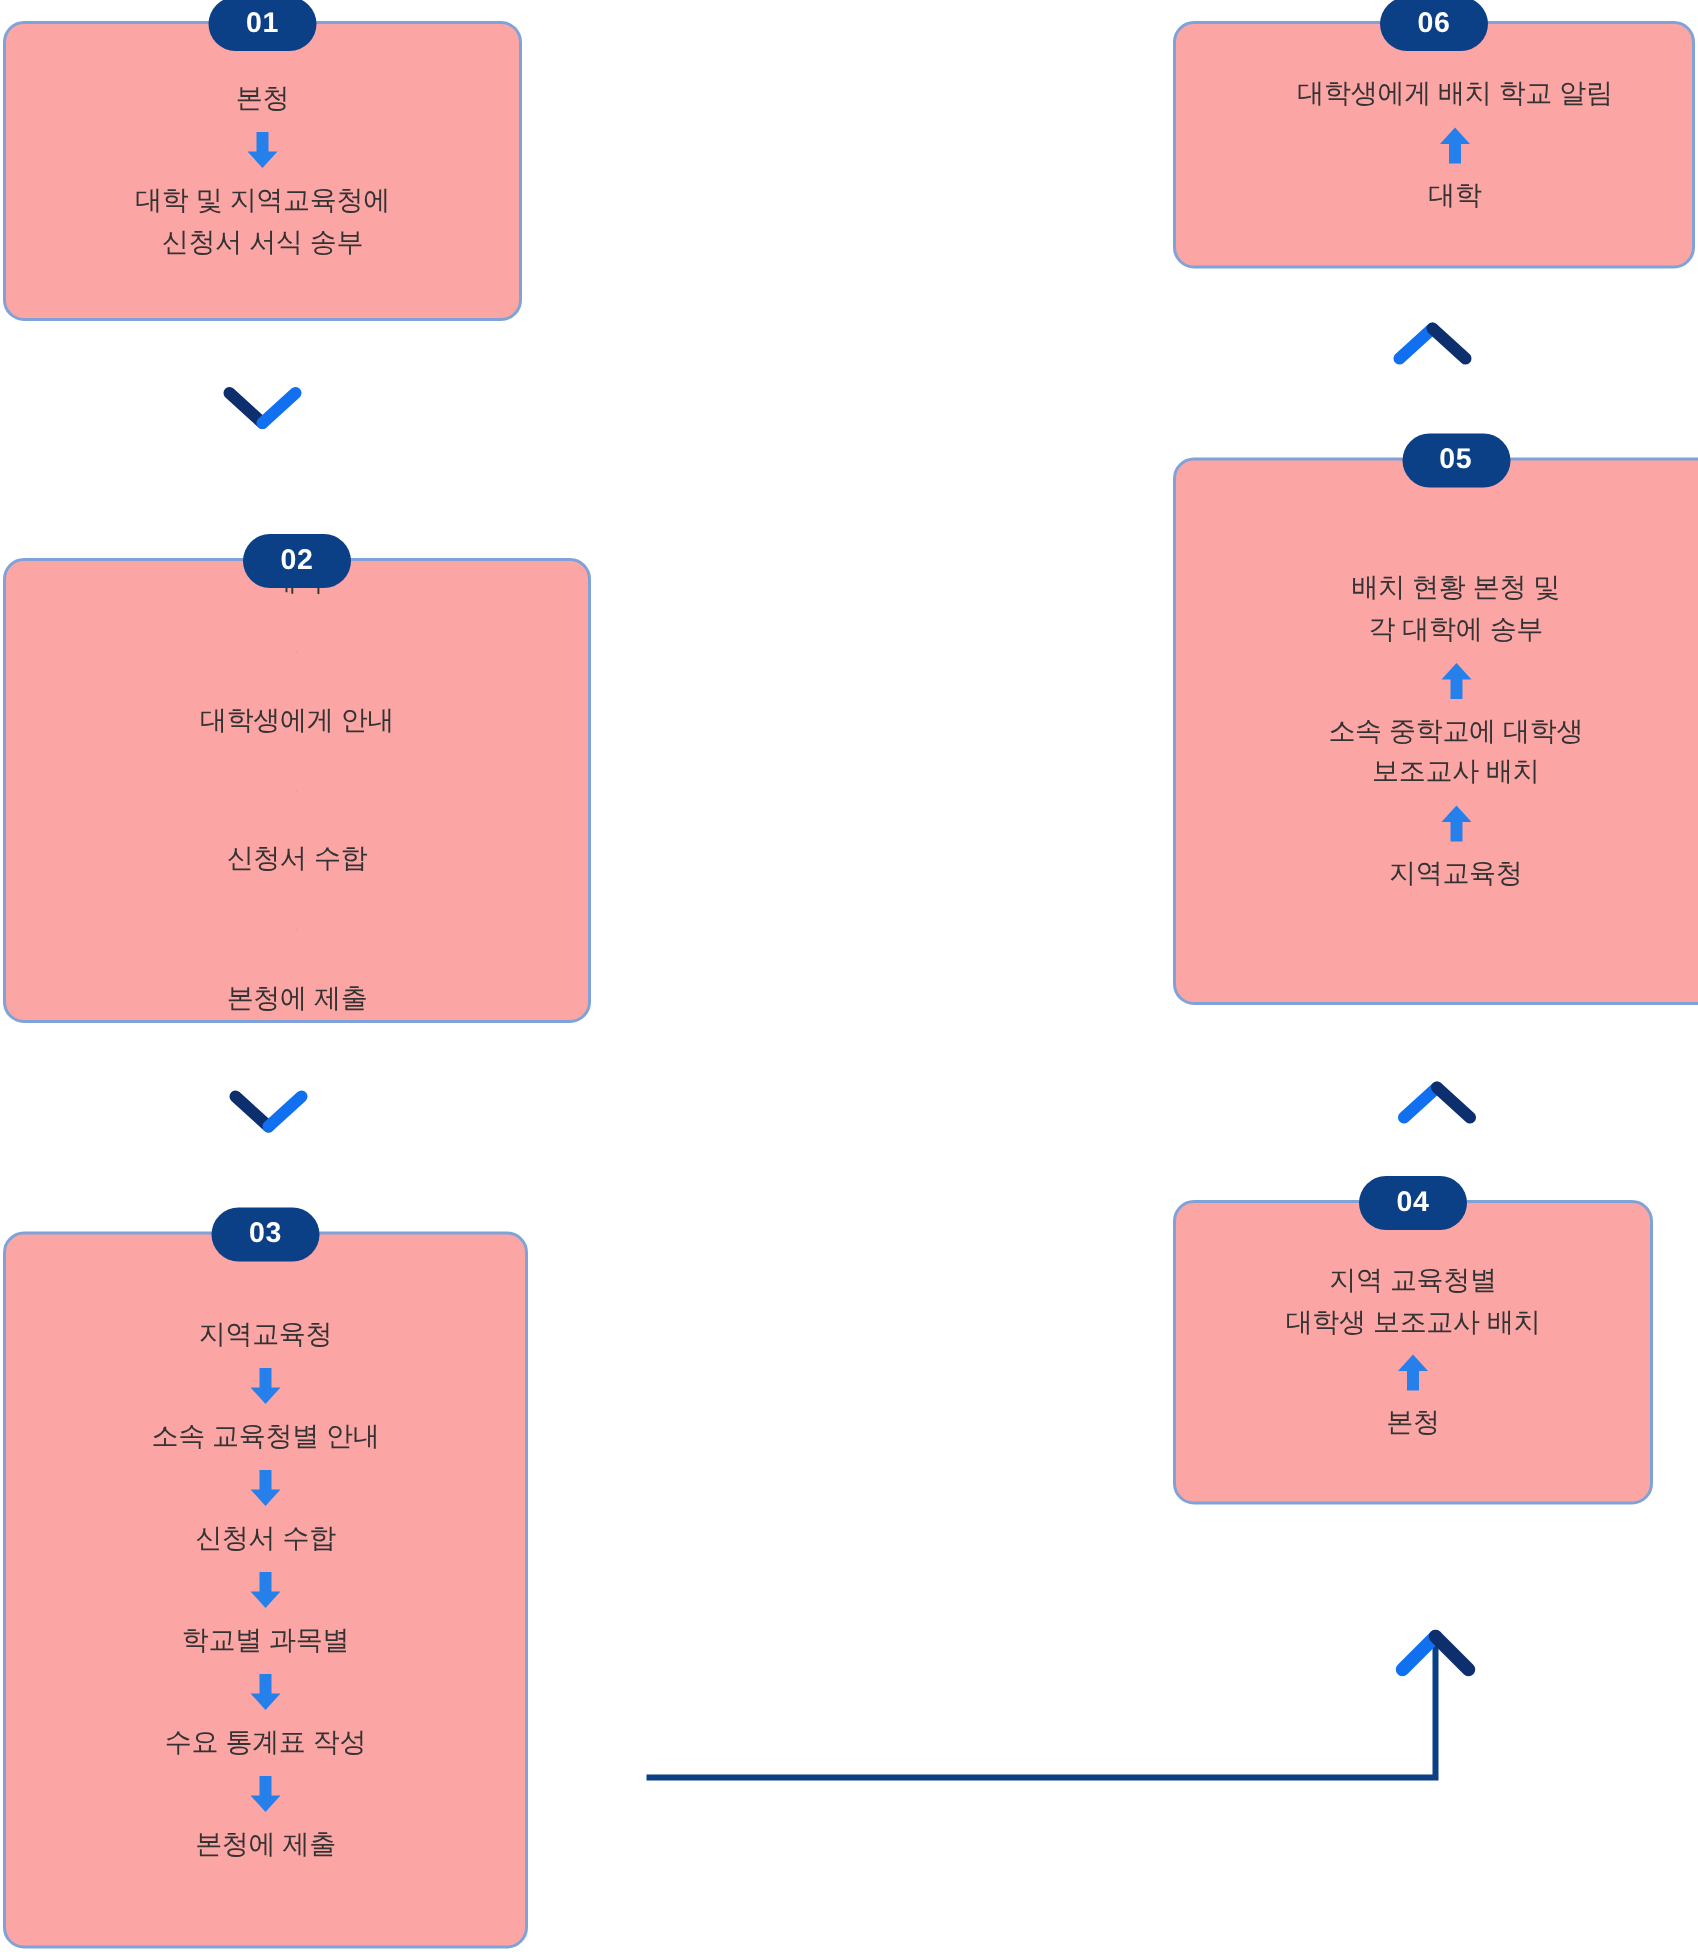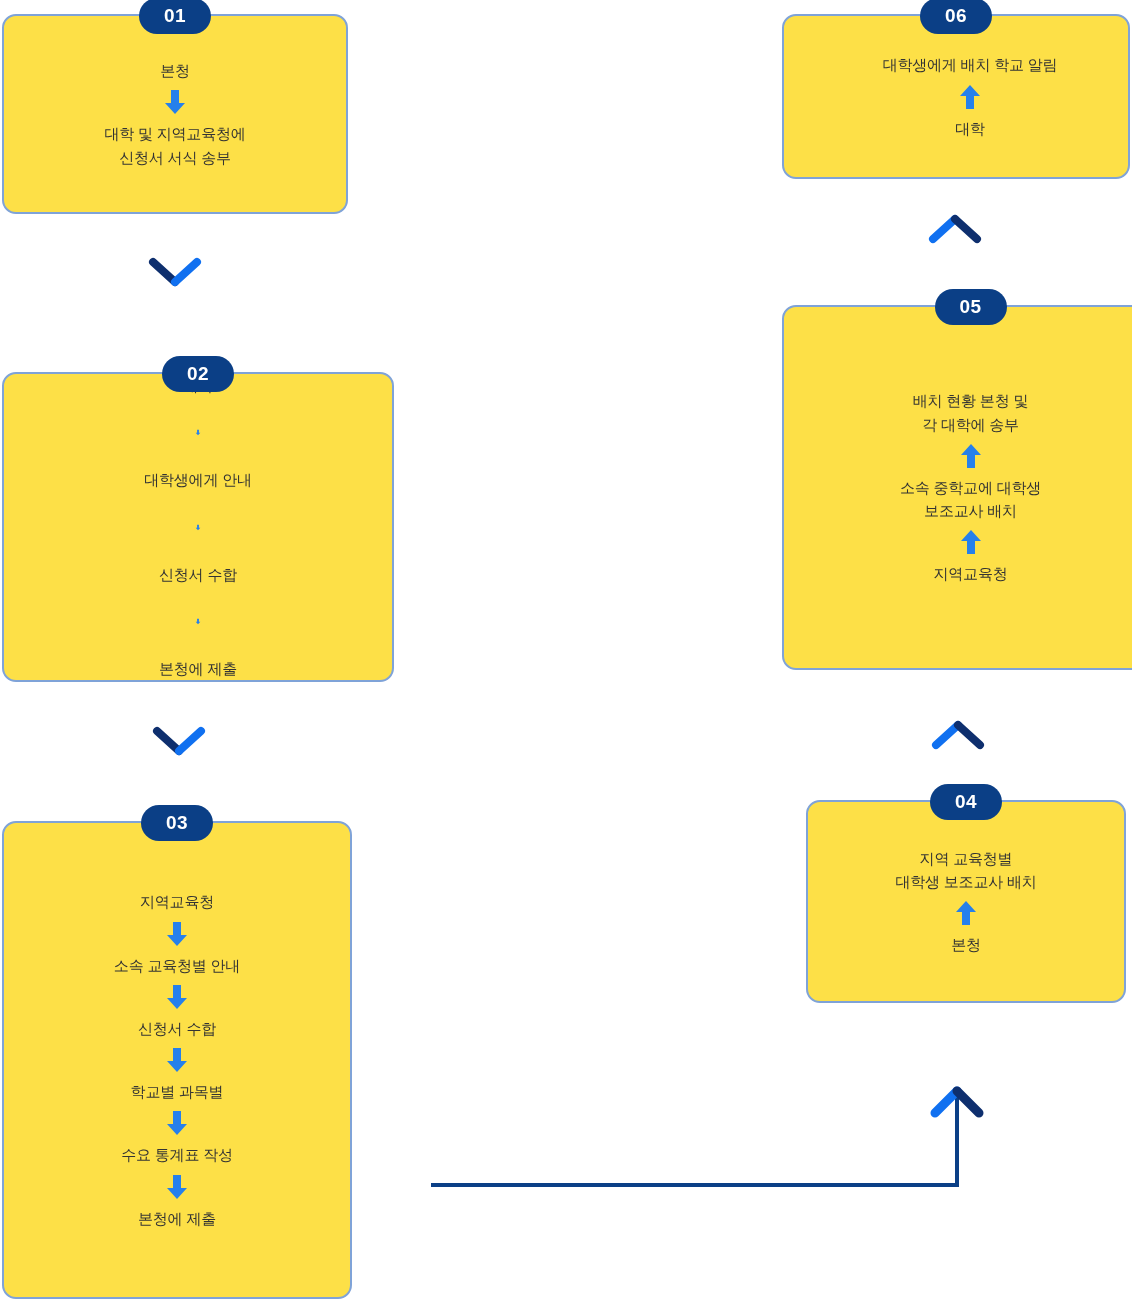--- a/index.html
+++ b/index.html
@@ -21,21 +21,21 @@
     width: 1132px;
     height: 1301px;
   }
 
   
   .step-box {
     position: absolute;
     box-sizing: border-box;
     border: 2px solid #7fa3d8;
     border-radius: 14px;
-    background: #fde047;
+    background: #fca5a5;
     display: flex;
     flex-direction: column;
     align-items: center;
     justify-content: center;
   }
 
   .step-badge {
     position: absolute;
     top: -18px;
     left: 50%;
@@ -48,21 +48,21 @@
     line-height: 36px;
     text-align: center;
     font-size: 19px;
     font-weight: bold;
     letter-spacing: 0.5px;
     z-index: 5;
   }
 
   .step-line {
     color: #333333;
-    font-size: 15px;
+    font-size: 18px;
     line-height: 1.55;
     text-align: center;
     white-space: nowrap;
     letter-spacing: -0.2px;
   }
 
   
   .block-arrow {
     display: block;
     margin: 5px auto;
@@ -154,21 +154,21 @@
     </svg>
     <div class="step-line">본청에 제출</div>
   </div>
 
   <svg class="connector" style="left:420px; top:1075px;" width="570" height="120" viewBox="0 0 570 120">
     <path d="M11 110 L537 110 L537 22" stroke="#0b3f86" stroke-width="4" fill="none"></path>
     <path d="M515 38 L537 16" stroke="#1070f0" stroke-width="9" stroke-linecap="round" fill="none"></path>
     <path d="M537 16 L559 38" stroke="#0e2f6e" stroke-width="9" stroke-linecap="round" fill="none"></path>
   </svg>
 
-  <div class="step-box" style="left:782px; top:800px; width:320px; height:203px;margin-left:24px;">
+  <div class="step-box" style="left:782px; top:800px; width:320px; height:203px;">
     <div class="step-badge">04</div>
     <div class="step-line">지역 교육청별</div>
     <div class="step-line">대학생 보조교사 배치</div>
     <svg class="block-arrow" width="30" height="30" viewBox="0 0 30 30">
       <path d="M11 27 h8 v-13 h6 l-10 -11 l-10 11 h6 z" fill="#2680eb"></path>
     </svg>
     <div class="step-line">본청</div>
   </div>
 
   <svg class="chevron" style="left:931px; top:718px;" width="54" height="34" viewBox="0 0 54 34">

